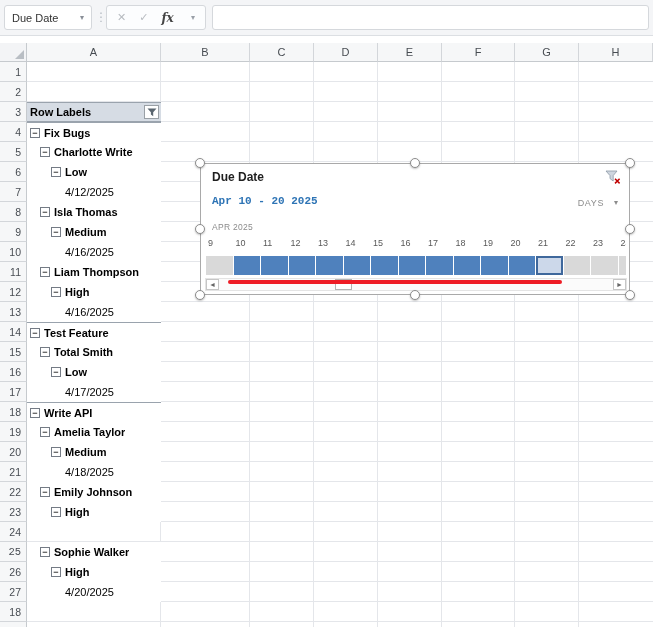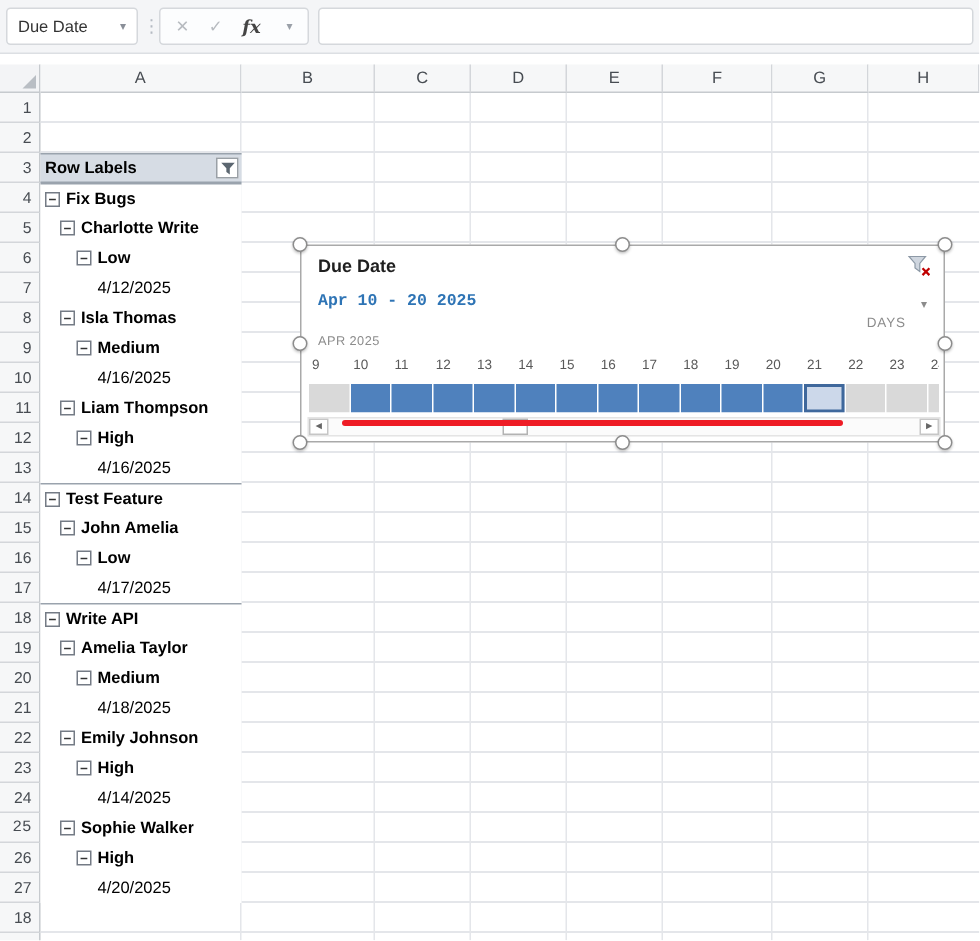--- a/index.html
+++ b/index.html
@@ -47,21 +47,21 @@
   .pc-text{white-space:nowrap;overflow:hidden}
   .filterbtn{margin-left:auto;margin-right:2px;width:15px;height:14px;border:1px solid #9aa0a6;background:#fff;
     display:flex;align-items:center;justify-content:center;flex:none}
 
   
   #timeline{position:absolute;left:200px;top:163px;width:430px;height:132px;background:#fff;
     border:1px solid #a9a9a9;z-index:5;overflow:hidden}
   .tl-title{position:absolute;left:11px;top:6px;font-size:12px;font-weight:bold;color:#1f1f1f}
   .tl-clear{position:absolute;right:8px;top:6px;width:16px;height:15px;display:flex}
   .tl-range{position:absolute;left:11px;top:31px;font-size:11px;font-weight:bold}
-  .tl-period{position:absolute;right:25px;top:46px;font-size:9px;color:#8c8c8c;letter-spacing:.6px}
+  .tl-period{position:absolute;right:25px;top:34px;font-size:9px;color:#8c8c8c;letter-spacing:.6px}
   .tl-period-chev{position:absolute;right:11px;top:34px;font-size:8px;color:#8c8c8c}
   .tl-month{position:absolute;left:11px;top:58px;font-size:8.5px;color:#8c8c8c;letter-spacing:.3px}
   .tl-ticks{position:absolute;left:5px;top:74px;width:420px;height:13px;overflow:hidden}
   .tl-tick{position:absolute;top:0;font-size:9px;color:#595959}
   .tl-track{position:absolute;left:5px;top:92px;width:420px;height:19px;overflow:hidden}
   .tl-cell{position:absolute;top:0;height:19px}
   .tl-scroll{position:absolute;left:4px;bottom:3px;width:422px;height:13px;background:#fbfbfb;border:1px solid #e4e4e4}
   .tl-arrow{position:absolute;top:0;width:13px;height:11px;border:1px solid #c6c6c6;background:#fff;font-size:7px;
     color:#666;display:flex;align-items:center;justify-content:center}
   .tl-arrow.left{left:0}.tl-arrow.right{right:0}
@@ -185,21 +185,21 @@
       </div>
       <div class="pivot-cell" style="top: 240px; padding-left: 38px;">
         <span class="pc-text">4/16/2025</span>
       </div>
       <div class="pivot-cell bold sep" style="top: 260px; padding-left: 3px;">
         <span class="collapse">−</span>
         <span class="pc-text">Test Feature</span>
       </div>
       <div class="pivot-cell bold" style="top: 280px; padding-left: 13px;">
         <span class="collapse">−</span>
-        <span class="pc-text">John Amelia</span>
+        <span class="pc-text">Total Smith</span>
       </div>
       <div class="pivot-cell bold" style="top: 300px; padding-left: 24px;">
         <span class="collapse">−</span>
         <span class="pc-text">Low</span>
       </div>
       <div class="pivot-cell" style="top: 320px; padding-left: 38px;">
         <span class="pc-text">4/17/2025</span>
       </div>
       <div class="pivot-cell bold sep" style="top: 340px; padding-left: 3px;">
         <span class="collapse">−</span>
@@ -216,23 +216,20 @@
       <div class="pivot-cell" style="top: 400px; padding-left: 38px;">
         <span class="pc-text">4/18/2025</span>
       </div>
       <div class="pivot-cell bold" style="top: 420px; padding-left: 13px;">
         <span class="collapse">−</span>
         <span class="pc-text">Emily Johnson</span>
       </div>
       <div class="pivot-cell bold" style="top: 440px; padding-left: 24px;">
         <span class="collapse">−</span>
         <span class="pc-text">High</span>
-      </div>
-      <div class="pivot-cell" style="top: 460px; padding-left: 38px;">
-        <span class="pc-text">4/14/2025</span>
       </div>
       <div class="pivot-cell bold" style="top: 480px; padding-left: 13px;">
         <span class="collapse">−</span>
         <span class="pc-text">Sophie Walker</span>
       </div>
       <div class="pivot-cell bold" style="top: 500px; padding-left: 24px;">
         <span class="collapse">−</span>
         <span class="pc-text">High</span>
       </div>
       <div class="pivot-cell" style="top: 520px; padding-left: 38px;">

